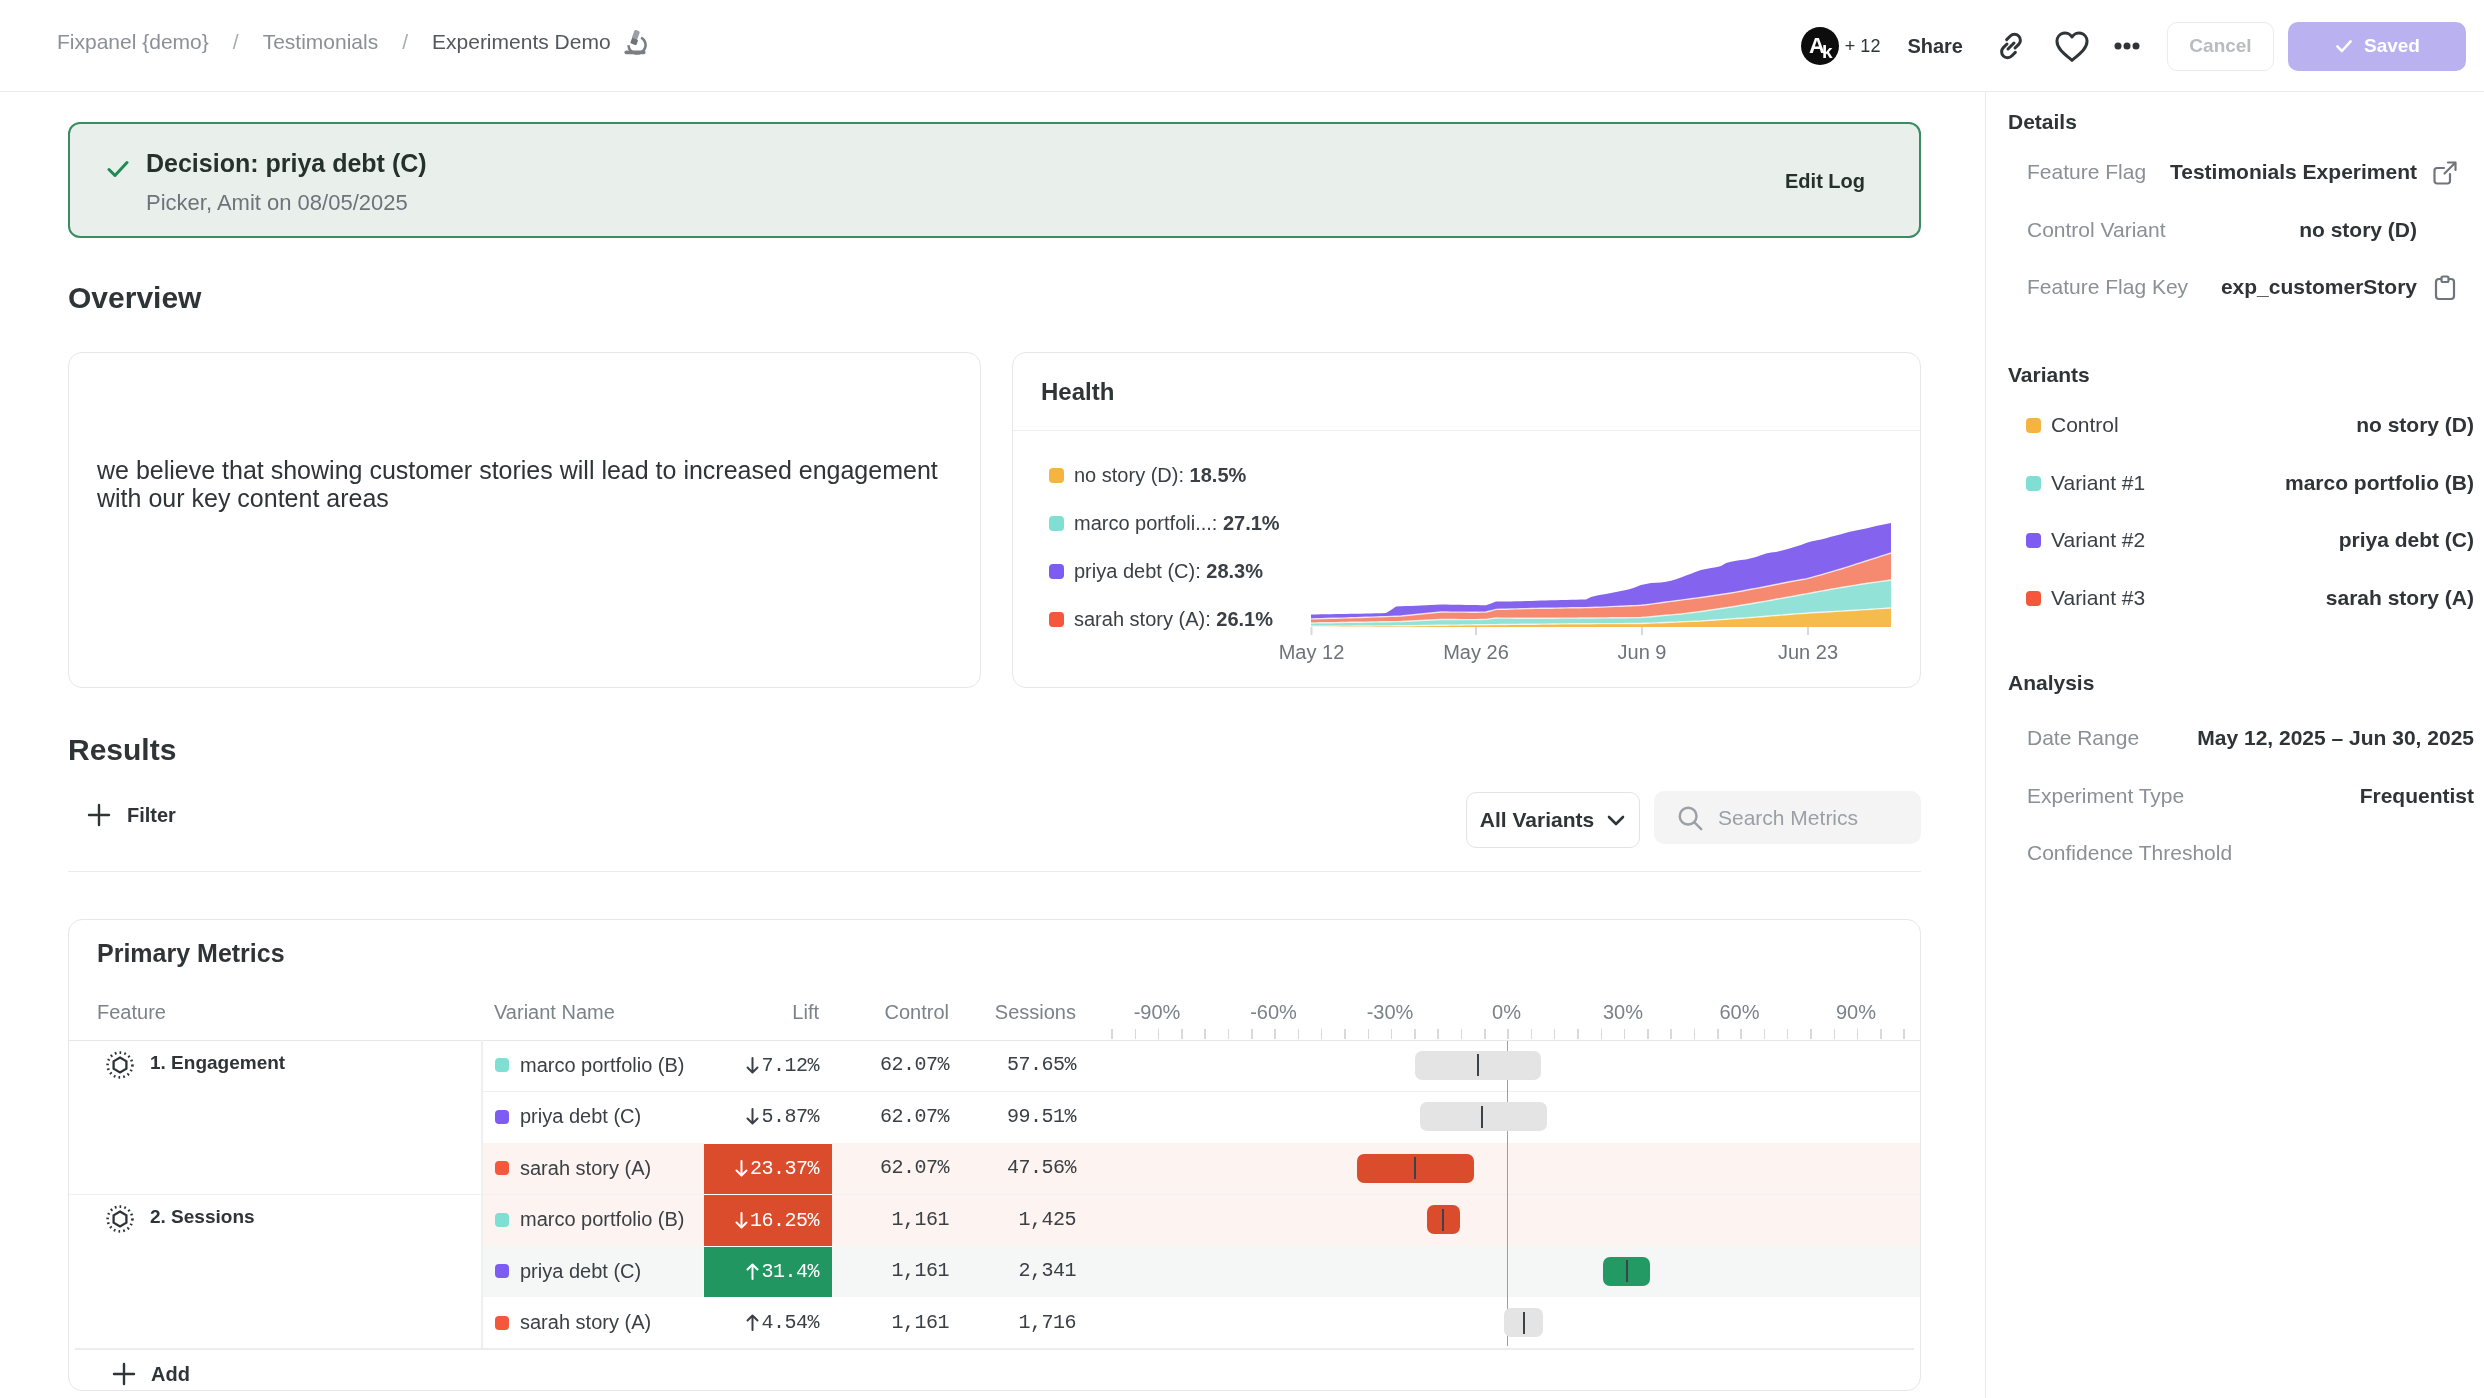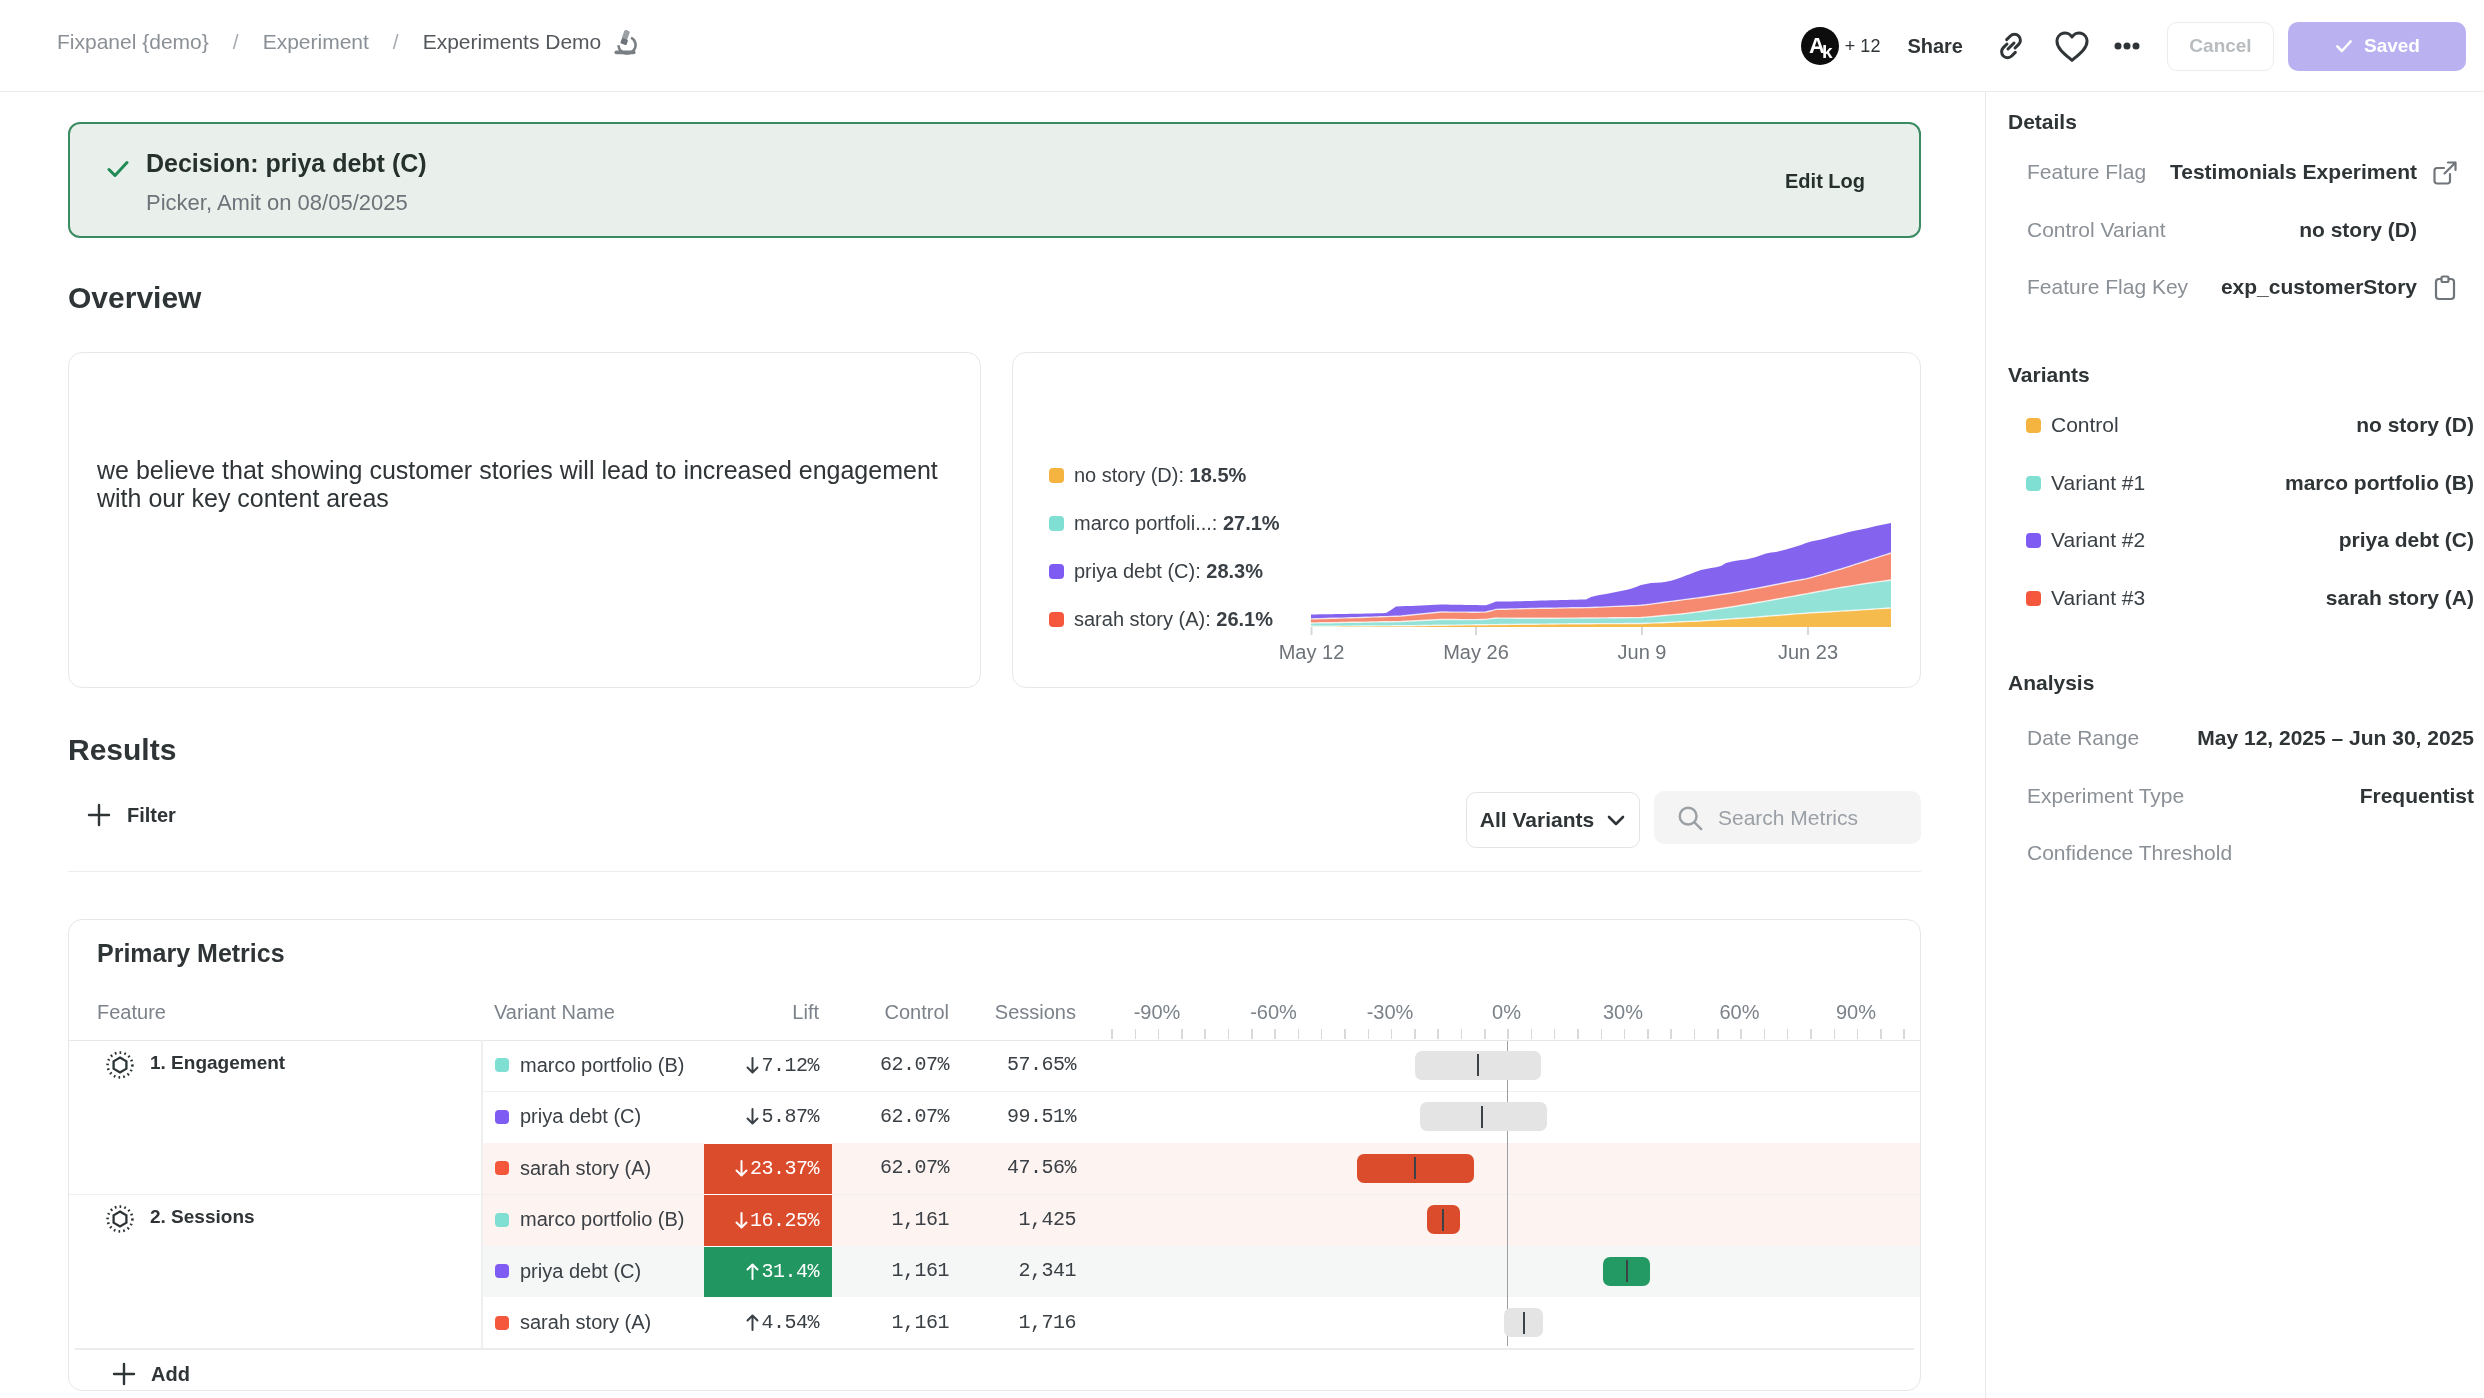--- a/index.html
+++ b/index.html
@@ -42,21 +42,21 @@
   .sb-label { position:absolute; left:41px; font-size:21px; color:#8a9096; }
   .sb-val { position:absolute; font-size:21px; font-weight:700; color:#2f3437; text-align:right; }
 </style>
 </head>
 <body>
 <div id="app">
   <div id="header">
     <div id="crumbs">
       <span>Fixpanel {demo}</span>
         <span class="sep">/</span>
-      <span>Experiment</span>
+      <span>Testimonials</span>
         <span class="sep">/</span>
       <span class="active">Experiments Demo</span>
       <span style="margin-left:11px; display:inline-flex;">
           <svg width="26" height="26" viewBox="0 0 32 32">
   <rect x="13.5" y="1.5" width="7" height="12" rx="2" fill="#9aa0a6" transform="rotate(20 17 7.5)"></rect>
   <rect x="11" y="12" width="8" height="7" rx="1.5" fill="#6d7378" transform="rotate(20 15 15.5)"></rect>
   <path d="M23.5 10.5 a10.5 10.5 0 1 1 -15.5 9.5" fill="none" stroke="#797f85" stroke-width="3.2"></path>
   <rect x="3" y="26.5" width="26" height="4.5" rx="2.2" fill="#797f85"></rect>
 </svg>
         </span>
@@ -95,20 +95,21 @@
         </svg>
       <div class="title">Decision: priya debt (C)</div>
       <div class="sub">Picker, Amit on 08/05/2025</div>
       <div class="editlog">Edit Log</div>
     </div>
     <div class="h-section" style="position:absolute;left:68px;top:189px;">Overview</div>
     <div class="card" style="left:68px; top:260px; width:913px; height:336px;">
       <div style="position:absolute; left:28px; top:103px; width:880px; font-size:25px; line-height:28px; color:#2f3437;">we believe that showing customer stories will lead to increased engagement<br>with our key content areas</div>
     </div>
     <div class="card" style="left:1012px; top:260px; width:909px; height:336px;">
+      <div class="chead">Health</div>
       <div class="leg" style="left:36px; top:106px; height:32px;"><span class="sq" style="background:#f5b43f;"></span>no story (D):&nbsp;<b>18.5%</b></div>
       <div class="leg" style="left:36px; top:154px; height:32px;"><span class="sq" style="background:#7fdfd3;"></span>marco portfoli...:&nbsp;<b>27.1%</b></div>
       <div class="leg" style="left:36px; top:202px; height:32px;"><span class="sq" style="background:#7e5bf3;"></span>priya debt (C):&nbsp;<b>28.3%</b></div>
       <div class="leg" style="left:36px; top:250px; height:32px;"><span class="sq" style="background:#f4573b;"></span>sarah story (A):&nbsp;<b>26.1%</b></div>
       <svg style="position:absolute;left:0;top:0;" width="909" height="336" viewBox="0 0 909 336">
           <polygon points="298.0,273.3 303.0,273.3 308.0,273.2 313.0,273.2 318.0,273.2 323.0,273.2 328.0,273.1 333.0,273.1 338.0,273.1 343.0,273.0 348.0,273.0 353.0,273.0 358.0,273.0 363.0,272.9 368.0,272.9 373.0,272.9 378.0,272.9 383.0,272.8 388.0,272.8 393.0,272.7 398.0,272.7 403.0,272.6 408.0,272.5 413.0,272.5 418.0,272.4 423.0,272.3 428.0,272.3 433.0,272.2 438.0,272.1 443.0,272.1 448.0,272.0 453.0,271.9 458.0,271.9 463.0,271.8 468.0,271.7 473.0,271.7 478.0,271.6 483.0,271.6 488.0,271.5 493.0,271.5 498.0,271.4 503.0,271.4 508.0,271.3 513.0,271.3 518.0,271.2 523.0,271.2 528.0,271.1 533.0,271.1 538.0,271.0 543.0,271.0 548.0,270.9 553.0,270.9 558.0,270.8 563.0,270.8 568.0,270.8 573.0,270.7 578.0,270.7 583.0,270.6 588.0,270.6 593.0,270.6 598.0,270.6 603.0,270.6 608.0,270.6 613.0,270.5 618.0,270.5 623.0,270.5 628.0,270.5 633.0,270.3 638.0,270.1 643.0,269.9 648.0,269.7 653.0,269.5 658.0,269.3 663.0,269.1 668.0,268.8 673.0,268.6 678.0,268.4 683.0,268.2 688.0,268.0 693.0,267.6 698.0,267.3 703.0,267.0 708.0,266.6 713.0,266.2 718.0,265.9 723.0,265.5 728.0,265.2 733.0,264.9 738.0,264.5 743.0,264.1 748.0,263.7 753.0,263.3 758.0,262.9 763.0,262.5 768.0,262.1 773.0,261.7 778.0,261.3 783.0,260.9 788.0,260.6 793.0,260.2 798.0,259.8 803.0,259.5 808.0,259.2 813.0,259.0 818.0,258.7 823.0,258.4 828.0,258.1 833.0,257.8 838.0,257.5 843.0,257.2 848.0,256.9 853.0,256.6 858.0,256.2 863.0,255.9 868.0,255.6 873.0,255.3 878.0,255.0 878.0,274.0 873.0,274.0 868.0,274.0 863.0,274.0 858.0,274.0 853.0,274.0 848.0,274.0 843.0,274.0 838.0,274.0 833.0,274.0 828.0,274.0 823.0,274.0 818.0,274.0 813.0,274.0 808.0,274.0 803.0,274.0 798.0,274.0 793.0,274.0 788.0,274.0 783.0,274.0 778.0,274.0 773.0,274.0 768.0,274.0 763.0,274.0 758.0,274.0 753.0,274.0 748.0,274.0 743.0,274.0 738.0,274.0 733.0,274.0 728.0,274.0 723.0,274.0 718.0,274.0 713.0,274.0 708.0,274.0 703.0,274.0 698.0,274.0 693.0,274.0 688.0,274.0 683.0,274.0 678.0,274.0 673.0,274.0 668.0,274.0 663.0,274.0 658.0,274.0 653.0,274.0 648.0,274.0 643.0,274.0 638.0,274.0 633.0,274.0 628.0,274.0 623.0,274.0 618.0,274.0 613.0,274.0 608.0,274.0 603.0,274.0 598.0,274.0 593.0,274.0 588.0,274.0 583.0,274.0 578.0,274.0 573.0,274.0 568.0,274.0 563.0,274.0 558.0,274.0 553.0,274.0 548.0,274.0 543.0,274.0 538.0,274.0 533.0,274.0 528.0,274.0 523.0,274.0 518.0,274.0 513.0,274.0 508.0,274.0 503.0,274.0 498.0,274.0 493.0,274.0 488.0,274.0 483.0,274.0 478.0,274.0 473.0,274.0 468.0,274.0 463.0,274.0 458.0,274.0 453.0,274.0 448.0,274.0 443.0,274.0 438.0,274.0 433.0,274.0 428.0,274.0 423.0,274.0 418.0,274.0 413.0,274.0 408.0,274.0 403.0,274.0 398.0,274.0 393.0,274.0 388.0,274.0 383.0,274.0 378.0,274.0 373.0,274.0 368.0,274.0 363.0,274.0 358.0,274.0 353.0,274.0 348.0,274.0 343.0,274.0 338.0,274.0 333.0,274.0 328.0,274.0 323.0,274.0 318.0,274.0 313.0,274.0 308.0,274.0 303.0,274.0 298.0,274.0" fill="#f6bb4d"></polygon>
           <polygon points="298.0,270.0 303.0,269.9 308.0,269.8 313.0,269.8 318.0,269.7 323.0,269.6 328.0,269.5 333.0,269.4 338.0,269.3 343.0,269.2 348.0,269.2 353.0,269.1 358.0,269.0 363.0,268.9 368.0,268.8 373.0,268.8 378.0,268.7 383.0,268.6 388.0,268.5 393.0,268.2 398.0,268.0 403.0,267.8 408.0,267.5 413.0,267.2 418.0,267.0 423.0,266.8 428.0,266.5 433.0,266.5 438.0,266.5 443.0,266.5 448.0,266.6 453.0,266.6 458.0,266.6 463.0,266.6 468.0,266.5 473.0,266.4 478.0,265.6 483.0,265.0 488.0,265.1 493.0,265.1 498.0,265.1 503.0,265.2 508.0,265.2 513.0,265.3 518.0,265.3 523.0,265.3 528.0,265.2 533.0,265.2 538.0,265.2 543.0,265.2 548.0,265.1 553.0,265.1 558.0,265.1 563.0,265.1 568.0,265.0 573.0,265.0 578.0,265.0 583.0,265.0 588.0,264.9 593.0,264.9 598.0,264.8 603.0,264.8 608.0,264.7 613.0,264.7 618.0,264.6 623.0,264.6 628.0,264.5 633.0,264.1 638.0,263.7 643.0,263.2 648.0,262.8 653.0,262.3 658.0,261.9 663.0,261.4 668.0,261.0 673.0,260.4 678.0,259.8 683.0,259.1 688.0,258.5 693.0,257.8 698.0,257.0 703.0,256.2 708.0,255.5 713.0,254.8 718.0,254.0 723.0,253.2 728.0,252.3 733.0,251.5 738.0,250.7 743.0,249.8 748.0,249.0 753.0,248.1 758.0,247.2 763.0,246.3 768.0,245.4 773.0,244.5 778.0,243.6 783.0,242.7 788.0,241.8 793.0,240.9 798.0,240.0 803.0,239.0 808.0,238.1 813.0,237.2 818.0,236.3 823.0,235.4 828.0,234.5 833.0,233.7 838.0,232.9 843.0,232.1 848.0,231.3 853.0,230.5 858.0,229.8 863.0,229.1 868.0,228.4 873.0,227.7 878.0,227.0 878.0,255.0 873.0,255.3 868.0,255.6 863.0,255.9 858.0,256.2 853.0,256.6 848.0,256.9 843.0,257.2 838.0,257.5 833.0,257.8 828.0,258.1 823.0,258.4 818.0,258.7 813.0,259.0 808.0,259.2 803.0,259.5 798.0,259.8 793.0,260.2 788.0,260.6 783.0,260.9 778.0,261.3 773.0,261.7 768.0,262.1 763.0,262.5 758.0,262.9 753.0,263.3 748.0,263.7 743.0,264.1 738.0,264.5 733.0,264.9 728.0,265.2 723.0,265.5 718.0,265.9 713.0,266.2 708.0,266.6 703.0,267.0 698.0,267.3 693.0,267.6 688.0,268.0 683.0,268.2 678.0,268.4 673.0,268.6 668.0,268.8 663.0,269.1 658.0,269.3 653.0,269.5 648.0,269.7 643.0,269.9 638.0,270.1 633.0,270.3 628.0,270.5 623.0,270.5 618.0,270.5 613.0,270.5 608.0,270.6 603.0,270.6 598.0,270.6 593.0,270.6 588.0,270.6 583.0,270.6 578.0,270.7 573.0,270.7 568.0,270.8 563.0,270.8 558.0,270.8 553.0,270.9 548.0,270.9 543.0,271.0 538.0,271.0 533.0,271.1 528.0,271.1 523.0,271.2 518.0,271.2 513.0,271.3 508.0,271.3 503.0,271.4 498.0,271.4 493.0,271.5 488.0,271.5 483.0,271.6 478.0,271.6 473.0,271.7 468.0,271.7 463.0,271.8 458.0,271.9 453.0,271.9 448.0,272.0 443.0,272.1 438.0,272.1 433.0,272.2 428.0,272.3 423.0,272.3 418.0,272.4 413.0,272.5 408.0,272.5 403.0,272.6 398.0,272.7 393.0,272.7 388.0,272.8 383.0,272.8 378.0,272.9 373.0,272.9 368.0,272.9 363.0,272.9 358.0,273.0 353.0,273.0 348.0,273.0 343.0,273.0 338.0,273.1 333.0,273.1 328.0,273.1 323.0,273.2 318.0,273.2 313.0,273.2 308.0,273.2 303.0,273.3 298.0,273.3" fill="#93e2d7"></polygon>
           <polygon points="298.0,265.9 303.0,265.8 308.0,265.6 313.0,265.5 318.0,265.3 323.0,265.2 328.0,265.1 333.0,264.9 338.0,264.8 343.0,264.6 348.0,264.5 353.0,264.3 358.0,264.1 363.0,263.9 368.0,263.8 373.0,263.6 378.0,263.4 383.0,263.2 388.0,263.0 393.0,262.5 398.0,262.0 403.0,261.5 408.0,261.0 413.0,260.5 418.0,260.0 423.0,259.5 428.0,259.0 433.0,259.0 438.0,259.1 443.0,259.1 448.0,259.1 453.0,259.1 458.0,259.2 463.0,259.2 468.0,259.1 473.0,259.0 478.0,257.8 483.0,256.4 488.0,256.3 493.0,256.2 498.0,256.0 503.0,255.9 508.0,255.8 513.0,255.6 518.0,255.5 523.0,255.4 528.0,255.3 533.0,255.2 538.0,255.2 543.0,255.1 548.0,255.0 553.0,254.9 558.0,254.8 563.0,254.8 568.0,254.7 573.0,254.6 578.0,254.5 583.0,254.3 588.0,254.1 593.0,253.9 598.0,253.6 603.0,253.4 608.0,253.2 613.0,253.0 618.0,252.8 623.0,252.6 628.0,252.3 633.0,251.8 638.0,251.1 643.0,250.4 648.0,249.7 653.0,249.0 658.0,248.4 663.0,247.7 668.0,247.1 673.0,246.4 678.0,245.8 683.0,245.1 688.0,244.5 693.0,243.8 698.0,243.0 703.0,242.2 708.0,241.5 713.0,240.8 718.0,240.0 723.0,239.1 728.0,238.2 733.0,237.2 738.0,236.3 743.0,235.4 748.0,234.5 753.0,233.5 758.0,232.5 763.0,231.5 768.0,230.5 773.0,229.5 778.0,228.5 783.0,227.6 788.0,226.7 793.0,225.9 798.0,224.6 803.0,223.2 808.0,221.8 813.0,220.3 818.0,218.9 823.0,217.4 828.0,216.0 833.0,214.4 838.0,212.8 843.0,211.2 848.0,209.6 853.0,208.0 858.0,206.4 863.0,204.8 868.0,203.2 873.0,201.6 878.0,200.0 878.0,227.0 873.0,227.7 868.0,228.4 863.0,229.1 858.0,229.8 853.0,230.5 848.0,231.3 843.0,232.1 838.0,232.9 833.0,233.7 828.0,234.5 823.0,235.4 818.0,236.3 813.0,237.2 808.0,238.1 803.0,239.0 798.0,240.0 793.0,240.9 788.0,241.8 783.0,242.7 778.0,243.6 773.0,244.5 768.0,245.4 763.0,246.3 758.0,247.2 753.0,248.1 748.0,249.0 743.0,249.8 738.0,250.7 733.0,251.5 728.0,252.3 723.0,253.2 718.0,254.0 713.0,254.8 708.0,255.5 703.0,256.2 698.0,257.0 693.0,257.8 688.0,258.5 683.0,259.1 678.0,259.8 673.0,260.4 668.0,261.0 663.0,261.4 658.0,261.9 653.0,262.3 648.0,262.8 643.0,263.2 638.0,263.7 633.0,264.1 628.0,264.5 623.0,264.6 618.0,264.6 613.0,264.7 608.0,264.7 603.0,264.8 598.0,264.8 593.0,264.9 588.0,264.9 583.0,265.0 578.0,265.0 573.0,265.0 568.0,265.0 563.0,265.1 558.0,265.1 553.0,265.1 548.0,265.1 543.0,265.2 538.0,265.2 533.0,265.2 528.0,265.2 523.0,265.3 518.0,265.3 513.0,265.3 508.0,265.2 503.0,265.2 498.0,265.1 493.0,265.1 488.0,265.1 483.0,265.0 478.0,265.6 473.0,266.4 468.0,266.5 463.0,266.6 458.0,266.6 453.0,266.6 448.0,266.6 443.0,266.5 438.0,266.5 433.0,266.5 428.0,266.5 423.0,266.8 418.0,267.0 413.0,267.2 408.0,267.5 403.0,267.8 398.0,268.0 393.0,268.2 388.0,268.5 383.0,268.6 378.0,268.7 373.0,268.8 368.0,268.8 363.0,268.9 358.0,269.0 353.0,269.1 348.0,269.2 343.0,269.2 338.0,269.3 333.0,269.4 328.0,269.5 323.0,269.6 318.0,269.7 313.0,269.8 308.0,269.8 303.0,269.9 298.0,270.0" fill="#f68a70"></polygon>
           <polygon points="298.0,261.5 303.0,261.4 308.0,261.3 313.0,261.2 318.0,261.2 323.0,261.1 328.0,261.0 333.0,260.9 338.0,260.8 343.0,260.8 348.0,260.7 353.0,260.6 358.0,260.5 363.0,260.3 368.0,260.2 373.0,260.0 378.0,257.0 383.0,253.5 388.0,253.3 393.0,253.1 398.0,252.9 403.0,252.7 408.0,252.5 413.0,252.2 418.0,252.0 423.0,251.8 428.0,251.5 433.0,251.6 438.0,251.7 443.0,251.8 448.0,251.8 453.0,251.9 458.0,252.0 463.0,252.1 468.0,252.2 473.0,252.3 478.0,250.4 483.0,248.5 488.0,248.4 493.0,248.4 498.0,248.4 503.0,248.3 508.0,248.3 513.0,248.1 518.0,248.0 523.0,247.8 528.0,247.6 533.0,247.5 538.0,247.3 543.0,247.2 548.0,247.0 553.0,246.9 558.0,246.8 563.0,246.7 568.0,246.6 573.0,246.5 578.0,244.0 583.0,242.8 588.0,241.8 593.0,240.9 598.0,239.9 603.0,239.0 608.0,238.0 613.0,237.1 618.0,235.7 623.0,233.9 628.0,232.0 633.0,230.9 638.0,230.0 643.0,229.8 648.0,229.5 653.0,228.7 658.0,227.8 663.0,226.3 668.0,224.4 673.0,222.5 678.0,220.7 683.0,218.8 688.0,217.0 693.0,216.0 698.0,214.9 703.0,214.2 708.0,212.9 713.0,210.0 718.0,208.8 723.0,207.7 728.0,206.9 733.0,206.5 738.0,205.2 743.0,204.0 748.0,202.3 753.0,200.5 758.0,199.4 763.0,199.0 768.0,197.8 773.0,196.5 778.0,195.0 783.0,193.5 788.0,192.0 793.0,189.9 798.0,188.4 803.0,187.5 808.0,186.5 813.0,185.2 818.0,183.8 823.0,182.5 828.0,181.2 833.0,179.8 838.0,178.5 843.0,177.5 848.0,176.5 853.0,175.5 858.0,174.2 863.0,173.0 868.0,172.1 873.0,171.1 878.0,170.0 878.0,200.0 873.0,201.6 868.0,203.2 863.0,204.8 858.0,206.4 853.0,208.0 848.0,209.6 843.0,211.2 838.0,212.8 833.0,214.4 828.0,216.0 823.0,217.4 818.0,218.9 813.0,220.3 808.0,221.8 803.0,223.2 798.0,224.6 793.0,225.9 788.0,226.7 783.0,227.6 778.0,228.5 773.0,229.5 768.0,230.5 763.0,231.5 758.0,232.5 753.0,233.5 748.0,234.5 743.0,235.4 738.0,236.3 733.0,237.2 728.0,238.2 723.0,239.1 718.0,240.0 713.0,240.8 708.0,241.5 703.0,242.2 698.0,243.0 693.0,243.8 688.0,244.5 683.0,245.1 678.0,245.8 673.0,246.4 668.0,247.1 663.0,247.7 658.0,248.4 653.0,249.0 648.0,249.7 643.0,250.4 638.0,251.1 633.0,251.8 628.0,252.3 623.0,252.6 618.0,252.8 613.0,253.0 608.0,253.2 603.0,253.4 598.0,253.6 593.0,253.9 588.0,254.1 583.0,254.3 578.0,254.5 573.0,254.6 568.0,254.7 563.0,254.8 558.0,254.8 553.0,254.9 548.0,255.0 543.0,255.1 538.0,255.2 533.0,255.2 528.0,255.3 523.0,255.4 518.0,255.5 513.0,255.6 508.0,255.8 503.0,255.9 498.0,256.0 493.0,256.2 488.0,256.3 483.0,256.4 478.0,257.8 473.0,259.0 468.0,259.1 463.0,259.2 458.0,259.2 453.0,259.1 448.0,259.1 443.0,259.1 438.0,259.1 433.0,259.0 428.0,259.0 423.0,259.5 418.0,260.0 413.0,260.5 408.0,261.0 403.0,261.5 398.0,262.0 393.0,262.5 388.0,263.0 383.0,263.2 378.0,263.4 373.0,263.6 368.0,263.8 363.0,263.9 358.0,264.1 353.0,264.3 348.0,264.5 343.0,264.6 338.0,264.8 333.0,264.9 328.0,265.1 323.0,265.2 318.0,265.3 313.0,265.5 308.0,265.6 303.0,265.8 298.0,265.9" fill="#8464ef"></polygon>
           <polyline points="298.0,273.3 303.0,273.3 308.0,273.2 313.0,273.2 318.0,273.2 323.0,273.2 328.0,273.1 333.0,273.1 338.0,273.1 343.0,273.0 348.0,273.0 353.0,273.0 358.0,273.0 363.0,272.9 368.0,272.9 373.0,272.9 378.0,272.9 383.0,272.8 388.0,272.8 393.0,272.7 398.0,272.7 403.0,272.6 408.0,272.5 413.0,272.5 418.0,272.4 423.0,272.3 428.0,272.3 433.0,272.2 438.0,272.1 443.0,272.1 448.0,272.0 453.0,271.9 458.0,271.9 463.0,271.8 468.0,271.7 473.0,271.7 478.0,271.6 483.0,271.6 488.0,271.5 493.0,271.5 498.0,271.4 503.0,271.4 508.0,271.3 513.0,271.3 518.0,271.2 523.0,271.2 528.0,271.1 533.0,271.1 538.0,271.0 543.0,271.0 548.0,270.9 553.0,270.9 558.0,270.8 563.0,270.8 568.0,270.8 573.0,270.7 578.0,270.7 583.0,270.6 588.0,270.6 593.0,270.6 598.0,270.6 603.0,270.6 608.0,270.6 613.0,270.5 618.0,270.5 623.0,270.5 628.0,270.5 633.0,270.3 638.0,270.1 643.0,269.9 648.0,269.7 653.0,269.5 658.0,269.3 663.0,269.1 668.0,268.8 673.0,268.6 678.0,268.4 683.0,268.2 688.0,268.0 693.0,267.6 698.0,267.3 703.0,267.0 708.0,266.6 713.0,266.2 718.0,265.9 723.0,265.5 728.0,265.2 733.0,264.9 738.0,264.5 743.0,264.1 748.0,263.7 753.0,263.3 758.0,262.9 763.0,262.5 768.0,262.1 773.0,261.7 778.0,261.3 783.0,260.9 788.0,260.6 793.0,260.2 798.0,259.8 803.0,259.5 808.0,259.2 813.0,259.0 818.0,258.7 823.0,258.4 828.0,258.1 833.0,257.8 838.0,257.5 843.0,257.2 848.0,256.9 853.0,256.6 858.0,256.2 863.0,255.9 868.0,255.6 873.0,255.3 878.0,255.0" fill="none" stroke="#ffffff" stroke-width="1.4" stroke-opacity="0.75"></polyline>

